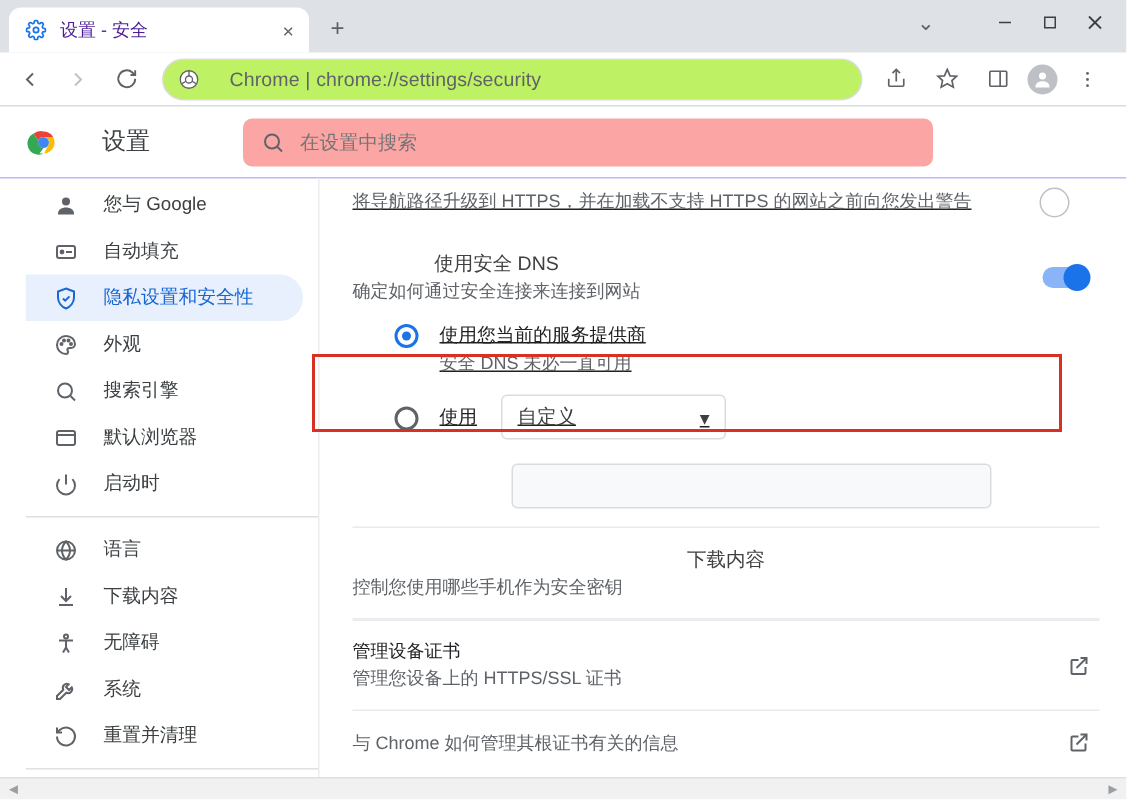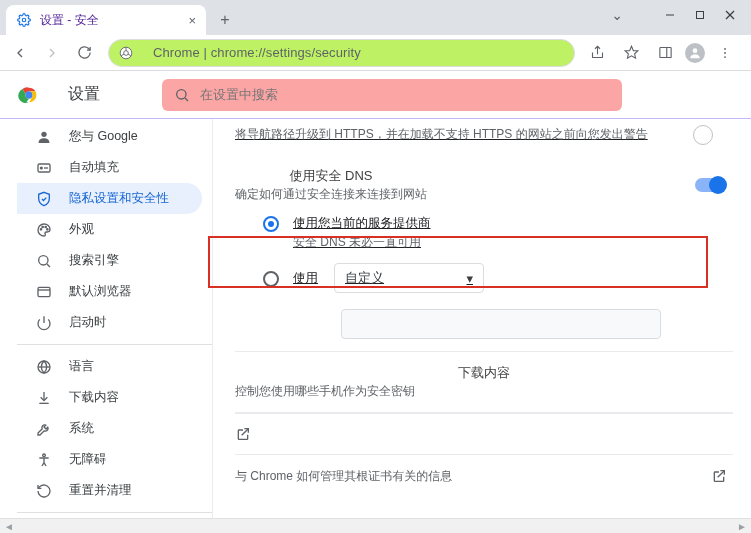--- a/index.html
+++ b/index.html
@@ -403,33 +403,33 @@
             <path d="M12 3v12"></path>
             <polyline points="7 11 12 16 17 11"></polyline>
             <path d="M5 20h14"></path>
           </svg>
         </span>
       <span>下载内容</span>
     </div>
     <div class="side-item">
       <span class="ico">
           <svg width="16" height="16" viewBox="0 0 24 24" fill="none" stroke="#5f6368" stroke-width="2">
-            <path d="M14.7 6.3a4 4 0 0 0-5.4 5.4L3 18v3h3l6.3-6.3a4 4 0 0 0 5.4-5.4L15 12l-3-3 2.7-2.7z"></path>
-          </svg>
-        </span>
-      <span>系统</span>
-    </div>
-    <div class="side-item">
-      <span class="ico">
-          <svg width="16" height="16" viewBox="0 0 24 24" fill="none" stroke="#5f6368" stroke-width="2">
             <circle cx="12" cy="5" r="2"></circle>
             <path d="M5 9h14M12 9v7M9 21l3-5 3 5"></path>
           </svg>
         </span>
       <span>无障碍</span>
+    </div>
+    <div class="side-item">
+      <span class="ico">
+          <svg width="16" height="16" viewBox="0 0 24 24" fill="none" stroke="#5f6368" stroke-width="2">
+            <path d="M14.7 6.3a4 4 0 0 0-5.4 5.4L3 18v3h3l6.3-6.3a4 4 0 0 0 5.4-5.4L15 12l-3-3 2.7-2.7z"></path>
+          </svg>
+        </span>
+      <span>系统</span>
     </div>
     <div class="side-item">
       <span class="ico">
           <svg width="16" height="16" viewBox="0 0 24 24" fill="none" stroke="#5f6368" stroke-width="2">
             <path d="M3 12a9 9 0 1 0 3-6.7L3 8"></path>
             <polyline points="3 3 3 8 8 8"></polyline>
           </svg>
         </span>
       <span>重置并清理</span>
     </div>
@@ -475,20 +475,24 @@
           <div class="input-placeholder"></div>
         </div>
       </div>
 
       <div class="section">
         <div class="st">下载内容</div>
         <div class="subtext">控制您使用哪些手机作为安全密钥</div>
       </div>
 
       <div class="link-row">
+        <div>
+          <div class="st">管理设备证书</div>
+          <div class="subtext">管理您设备上的 HTTPS/SSL 证书</div>
+        </div>
         <span class="ext-icon">
             <svg width="16" height="16" viewBox="0 0 24 24" fill="none" stroke="#5f6368" stroke-width="2">
               <path d="M14 4h6v6"></path>
               <path d="M20 4L10 14"></path>
               <path d="M19 13v6a1 1 0 0 1-1 1H6a1 1 0 0 1-1-1V7a1 1 0 0 1 1-1h6"></path>
             </svg>
           </span>
       </div>
 
       <div class="link-row">

